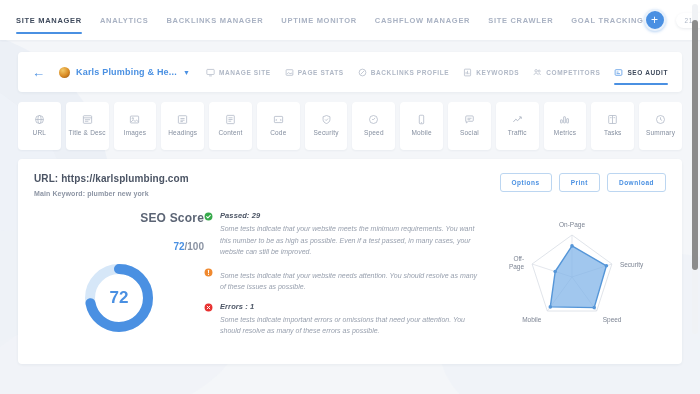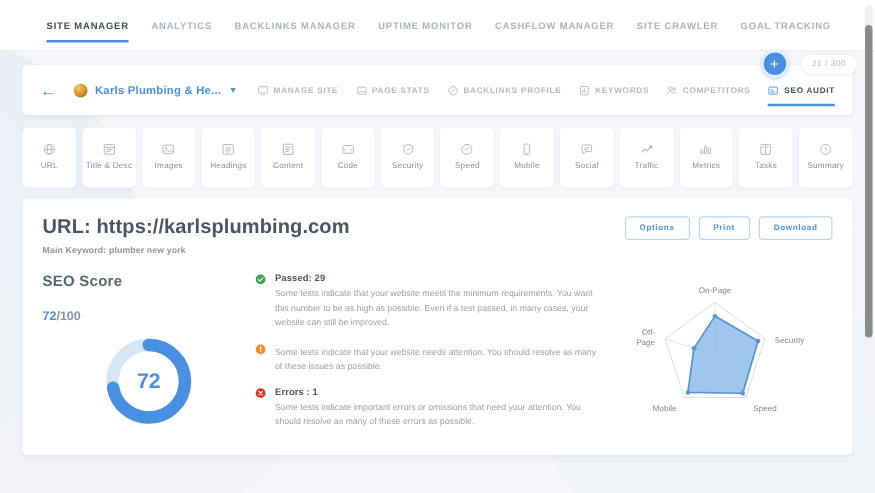--- a/index.html
+++ b/index.html
@@ -22,21 +22,20 @@
   .bg-wave.w3 { left: -180px; top: 230px; width: 420px; height: 200px; background:#eef2f7; opacity:.6;}
   .bg-wave.w4 { right: -120px; top: 250px; width: 380px; height: 200px; background:#eef2f8; opacity:.7;}
 
   
   .topbar {
     position: relative; z-index: 5;
     height: 40px; background: #ffffff;
     display: flex; align-items: center;
     padding: 0 14px 0 16px;
     box-shadow: 0 1px 2px rgba(40,60,90,.05);
-    flex-direction: column;
   }
   .topnav { display: flex; align-items: center; gap: 18px; height: 40px; }
   .topnav-item {
     font-size: 7.5px; letter-spacing: .7px; font-weight: 700;
     color: #a9b2c3; text-transform: uppercase;
     height: 40px; display: flex; align-items: center;
     position: relative; cursor: pointer; white-space: nowrap;
   }
   .topnav-item.active { color: #3f4a5c; }
   .topnav-item.active::after {
@@ -107,44 +106,44 @@
   .tile svg { display:block; }
 
   
   .report {
     position: relative; z-index: 3;
     margin: 9px 18px 0 18px; background: #fff; border-radius: 4px;
     height: 205px; box-shadow: 0 1px 3px rgba(40,60,90,.06);
     padding: 14px 16px 0 16px;
   }
   .report-head { display:flex; align-items:flex-start; }
-  .url-line { font-size: 16px; color: #4b5464; font-weight: 700; letter-spacing: .1px; }
+  .url-line { font-size: 10px; color: #4b5464; font-weight: 700; letter-spacing: .1px; }
   .kw-line { font-size: 7px; color: #8d95a4; margin-top: 6px; font-weight: 700; letter-spacing: .1px;}
   .btn-row { margin-left:auto; display:flex; gap:7px; }
   .btn {
     border: 1px solid #bcd6f1; color: #4a90e2; background: #fff;
     border-radius: 3px; font-size: 6.5px; font-weight: 700; letter-spacing:.5px;
     padding: 5px 11px; cursor: pointer; white-space: nowrap;
   }
 
   .report-body { display:flex; margin-top: 12px; }
 
   
-  .score-col { width: 170px; flex: 0 0 170px; text-align:left; padding-top:2px;}
+  .score-col { width: 170px; flex: 0 0 170px; text-align:right; padding-top:2px;}
   .score-title { font-size: 12px; color: #5c6575; font-weight: 700; letter-spacing:.2px;}
   .score-sub { font-size: 10px; color: #8a93a3; margin-top: 16px; font-weight:700;}
   .score-sub b { color: #4a90e2; font-weight: 700; }
   .donut-wrap { position: relative; width: 74px; height: 74px; margin: 9px auto 0 auto; }
   .donut-val {
     position:absolute; inset:0; display:flex; align-items:center; justify-content:center;
     font-size: 17px; color:#4a90e2; font-weight: 700;
   }
 
   
-  .findings { flex: 1 1 auto; padding: 2px 10px 0 0; }
+  .findings { flex: 1 1 auto; padding: 2px 10px 0 0; font-style: italic; }
   .finding { display: flex; gap: 7px; margin-bottom: 9px; }
   .fico { flex: 0 0 9px; margin-top: 1px; }
   .fico svg { display:block; }
   .ftitle { font-size: 7.5px; font-weight: 700; color: #4b5464; letter-spacing:.1px; }
   .ftext { font-size: 7px; color: #98a0ae; line-height: 1.65; margin-top: 3px; max-width: 300px;}
 
   
   .radar-col { width: 178px; flex: 0 0 178px; position: relative; }
   .radar-col svg { display:block; }
 

